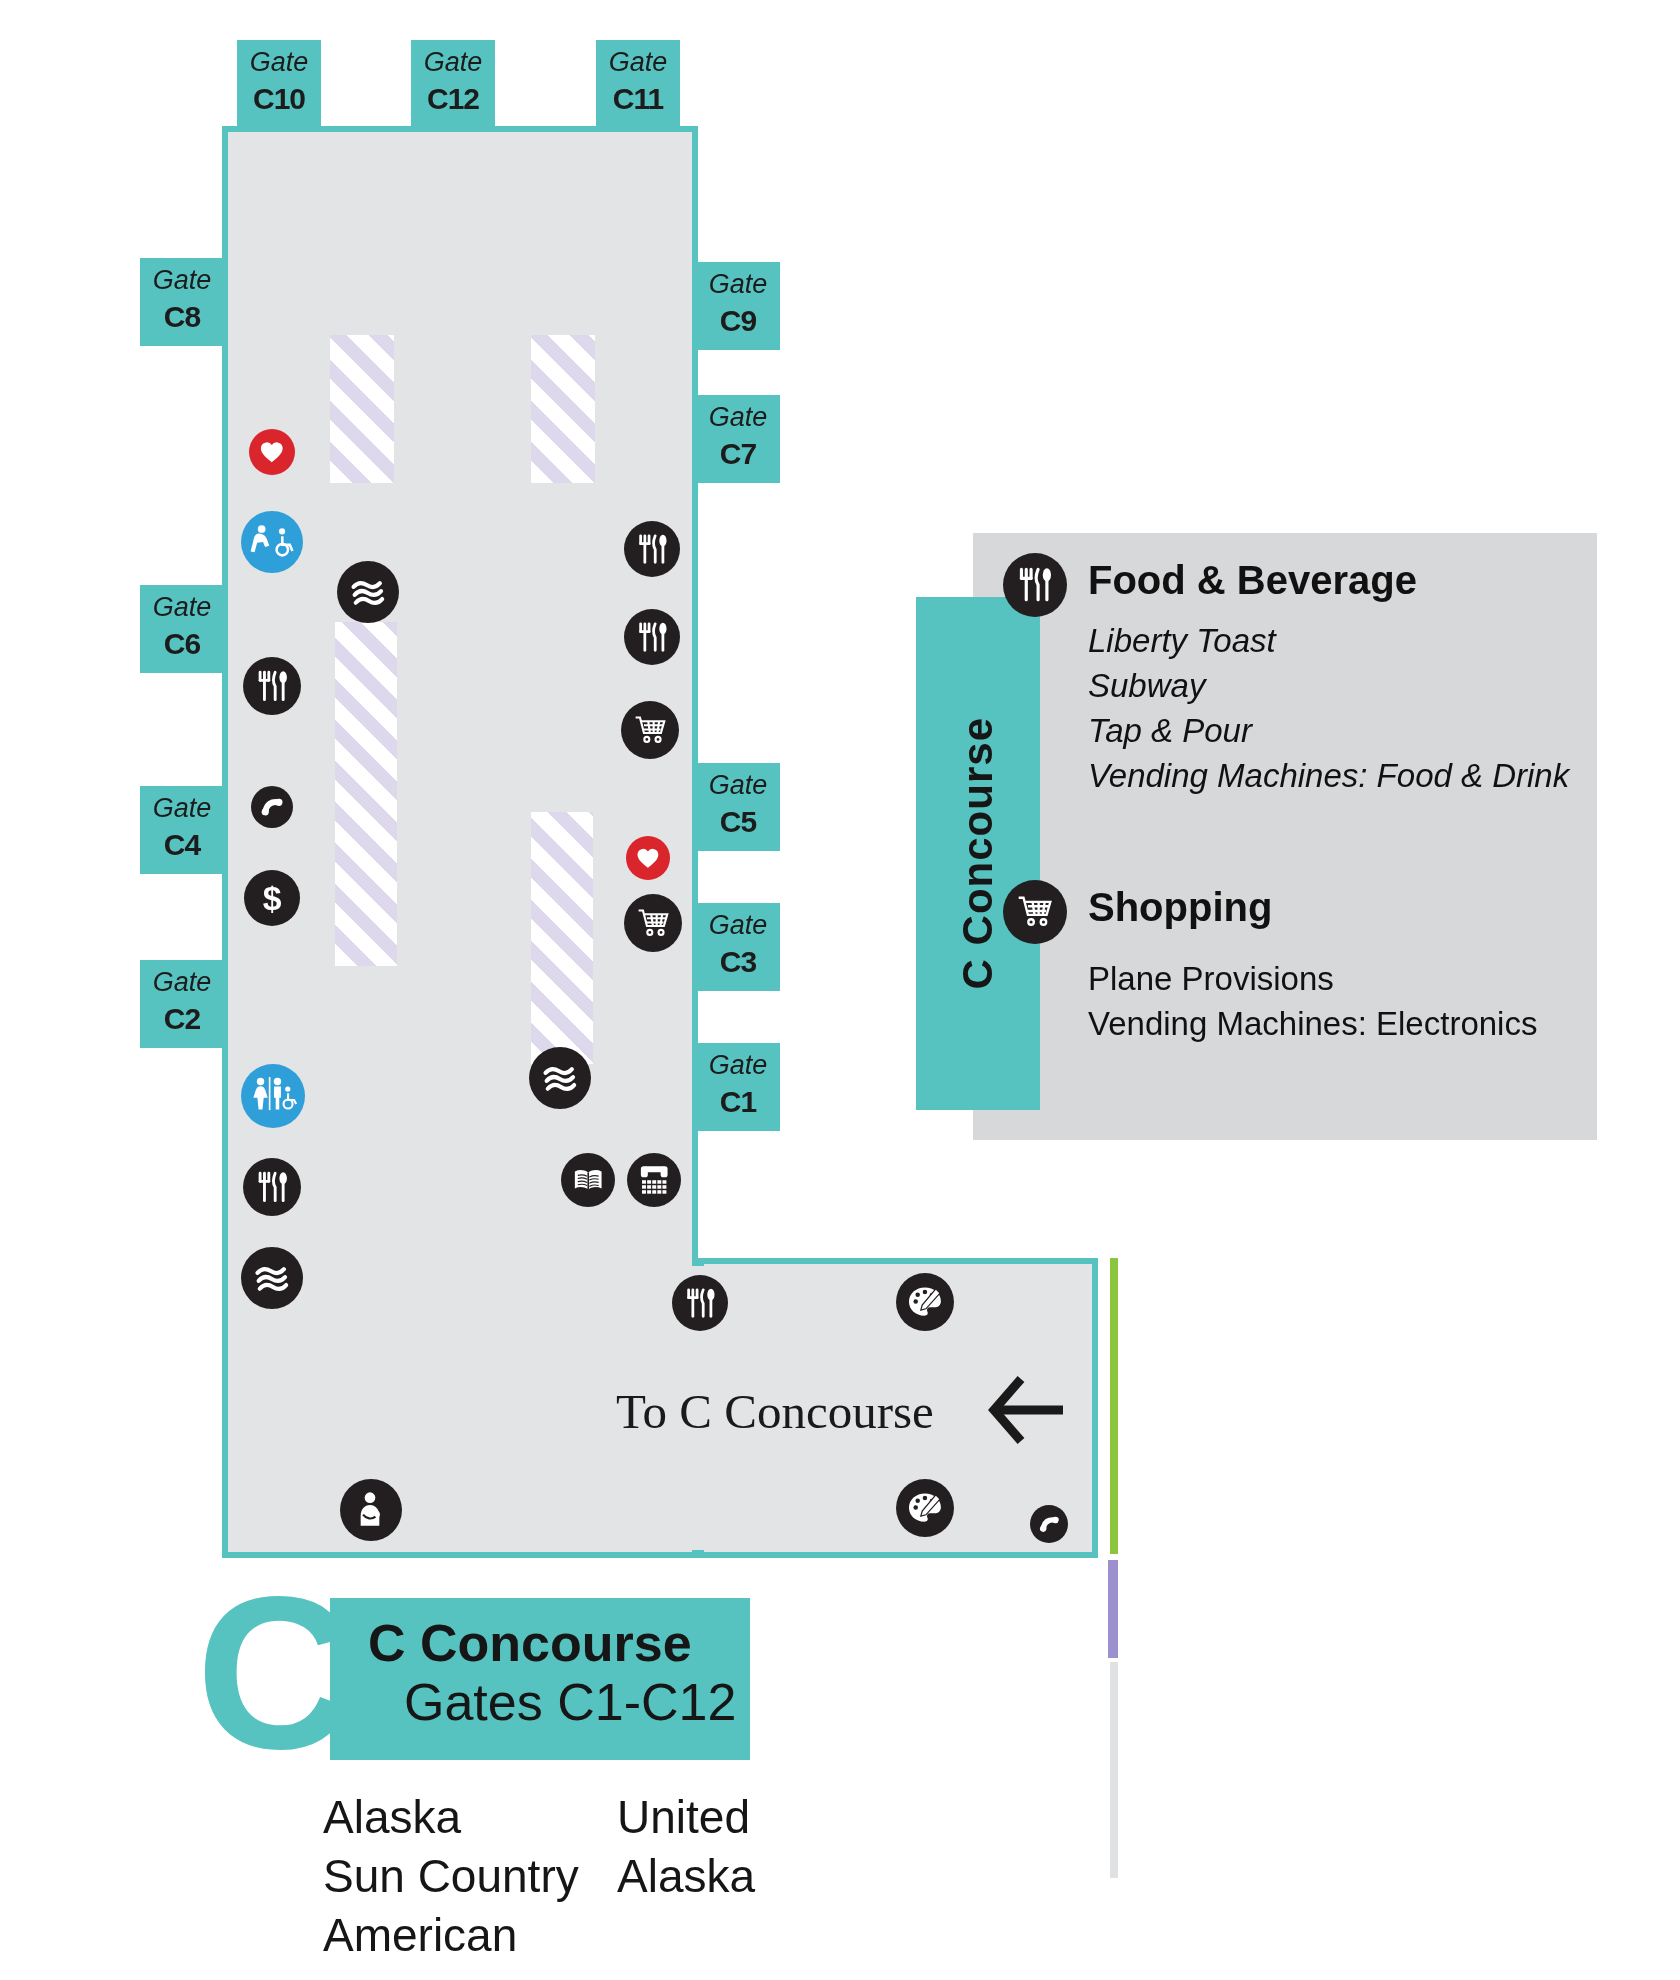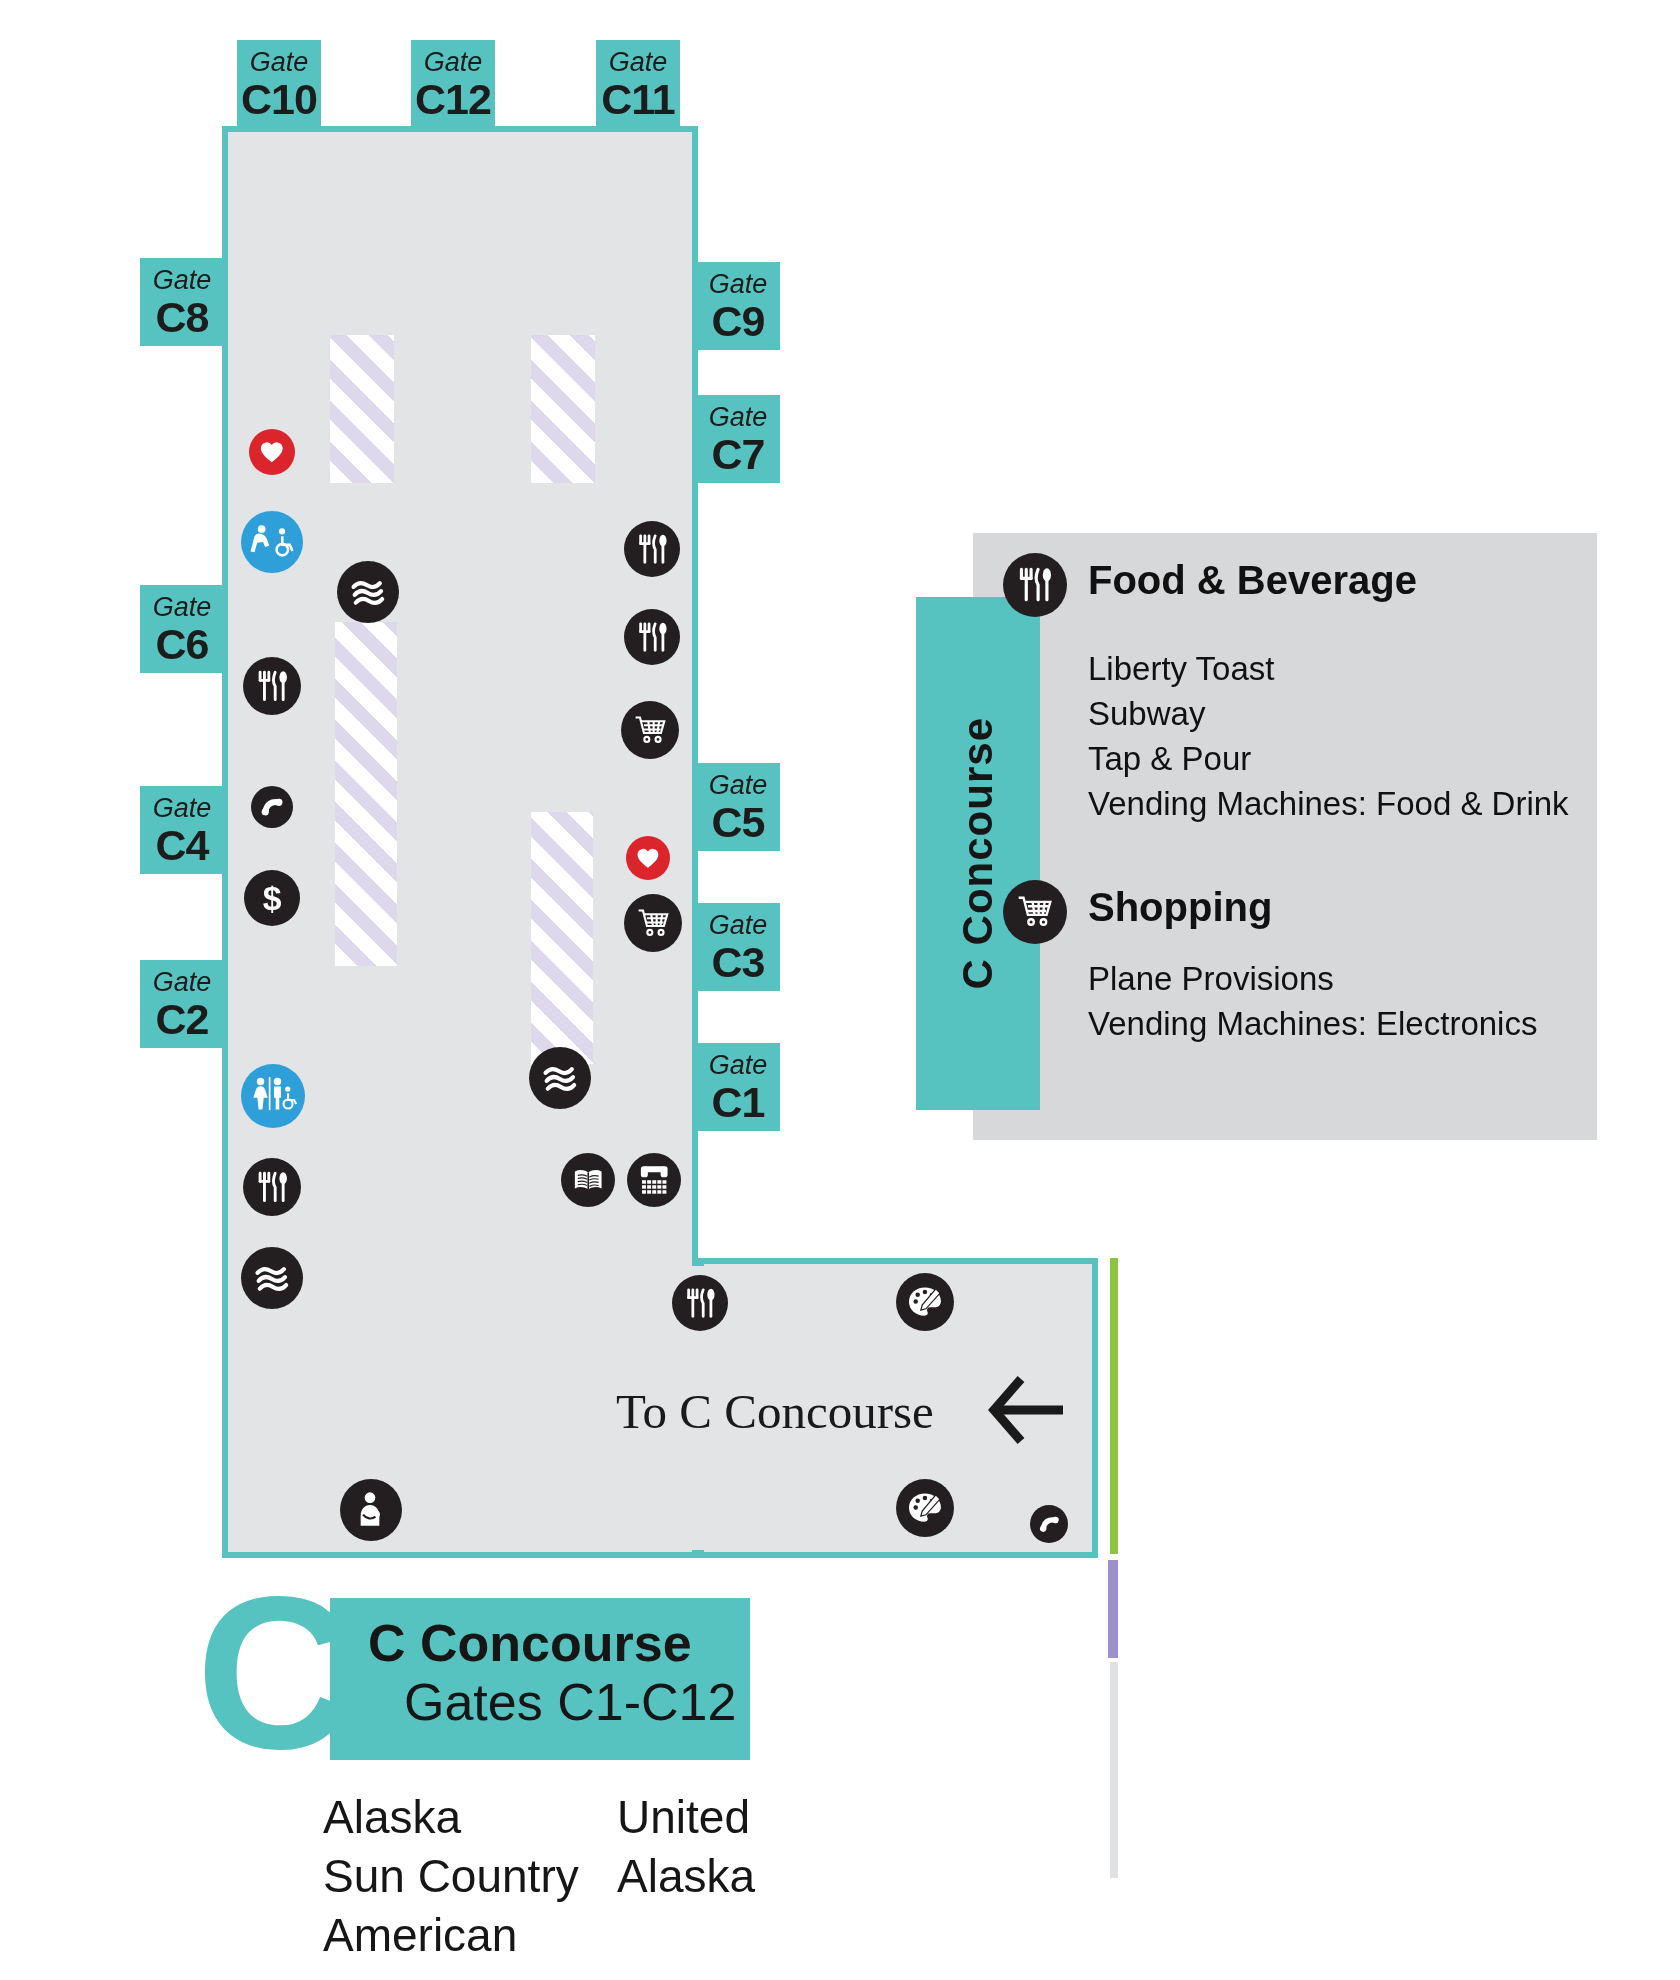--- a/index.html
+++ b/index.html
@@ -7,21 +7,21 @@
           font-family:"Liberation Sans",sans-serif;color:#1c1c1c;}
   .abs{position:absolute;}
   
   .body{position:absolute;background:#E3E4E6;border:6px solid #57C3C0;box-sizing:border-box;}
   .patch{position:absolute;background:#E3E4E6;}
   
   .hatch{position:absolute;background:repeating-linear-gradient(45deg,#fff 0 16px,#DDD8EC 16px 29px);}
   
   .gate{position:absolute;width:84px;height:88px;background:#57C3C0;text-align:center;box-sizing:border-box;padding-top:7px;}
   .gate .w{display:block;font-size:27px;line-height:30px;color:#1c1c1c;font-style:italic;}
-  .gate .n{display:block;font-size:43px;font-weight:bold;line-height:44px;color:#1c1c1c;letter-spacing:-1px;}
+  .gate .n{display:block;font-size:30px;font-weight:bold;line-height:44px;color:#1c1c1c;letter-spacing:-1px;}
   
   .icon{position:absolute;border-radius:50%;display:flex;align-items:center;justify-content:center;transform:translate(-50%,-50%);}
   .blk{background:#231F20;}
   .blu{background:#2E9FD8;}
   .red{background:#D9252B;}
   .icon svg{width:86%;height:86%;display:block;}
   
   .to-label{position:absolute;font-size:49px;color:#1a1a1a;white-space:nowrap;font-family:Liberation Serif, serif;}
   .legend-panel{position:absolute;background:#D7D8DA;}
   .banner{position:absolute;background:#57C3C0;display:flex;align-items:center;justify-content:center;}
@@ -374,21 +374,21 @@
         <path d="M10.5 9v6.5M14 9v6.5M17.5 9v6.5"></path>
           <path d="M10.5 15.5h7"></path>
           <path d="M14 15.5V31"></path>
         <path d="M22.6 9c-1.9 4.6-1.9 8.3 0 11.3V31"></path>
       </g>
       <ellipse cx="29" cy="13" rx="3" ry="4.8" fill="#fff"></ellipse>
       <path d="M29 17.5V31" stroke="#fff" stroke-width="2.3" stroke-linecap="round"></path>
     </svg>
   </div>
   <div class="leg-title" style="left:1088px;top:558px;">Food &amp; Beverage</div>
-  <div class="leg-items" style="left:1088px;top:646px;">
+  <div class="leg-items" style="left:1088px;top:618px;font-style:italic;">
     <div>Liberty Toast</div>
     <div>Subway</div>
     <div>Tap &amp; Pour</div>
     <div>Vending Machines: Food &amp; Drink</div>
   </div>
 
   <div class="icon blk" style="left:1035px;top:912px;width:64px;height:64px;">
     <svg viewBox="0 0 40 40">
         <g stroke="#fff" stroke-width="1.7" fill="none">
       <path d="M8.5 10H12l3.2 12.5h13.6l2.7-9.5H13.5"></path>

